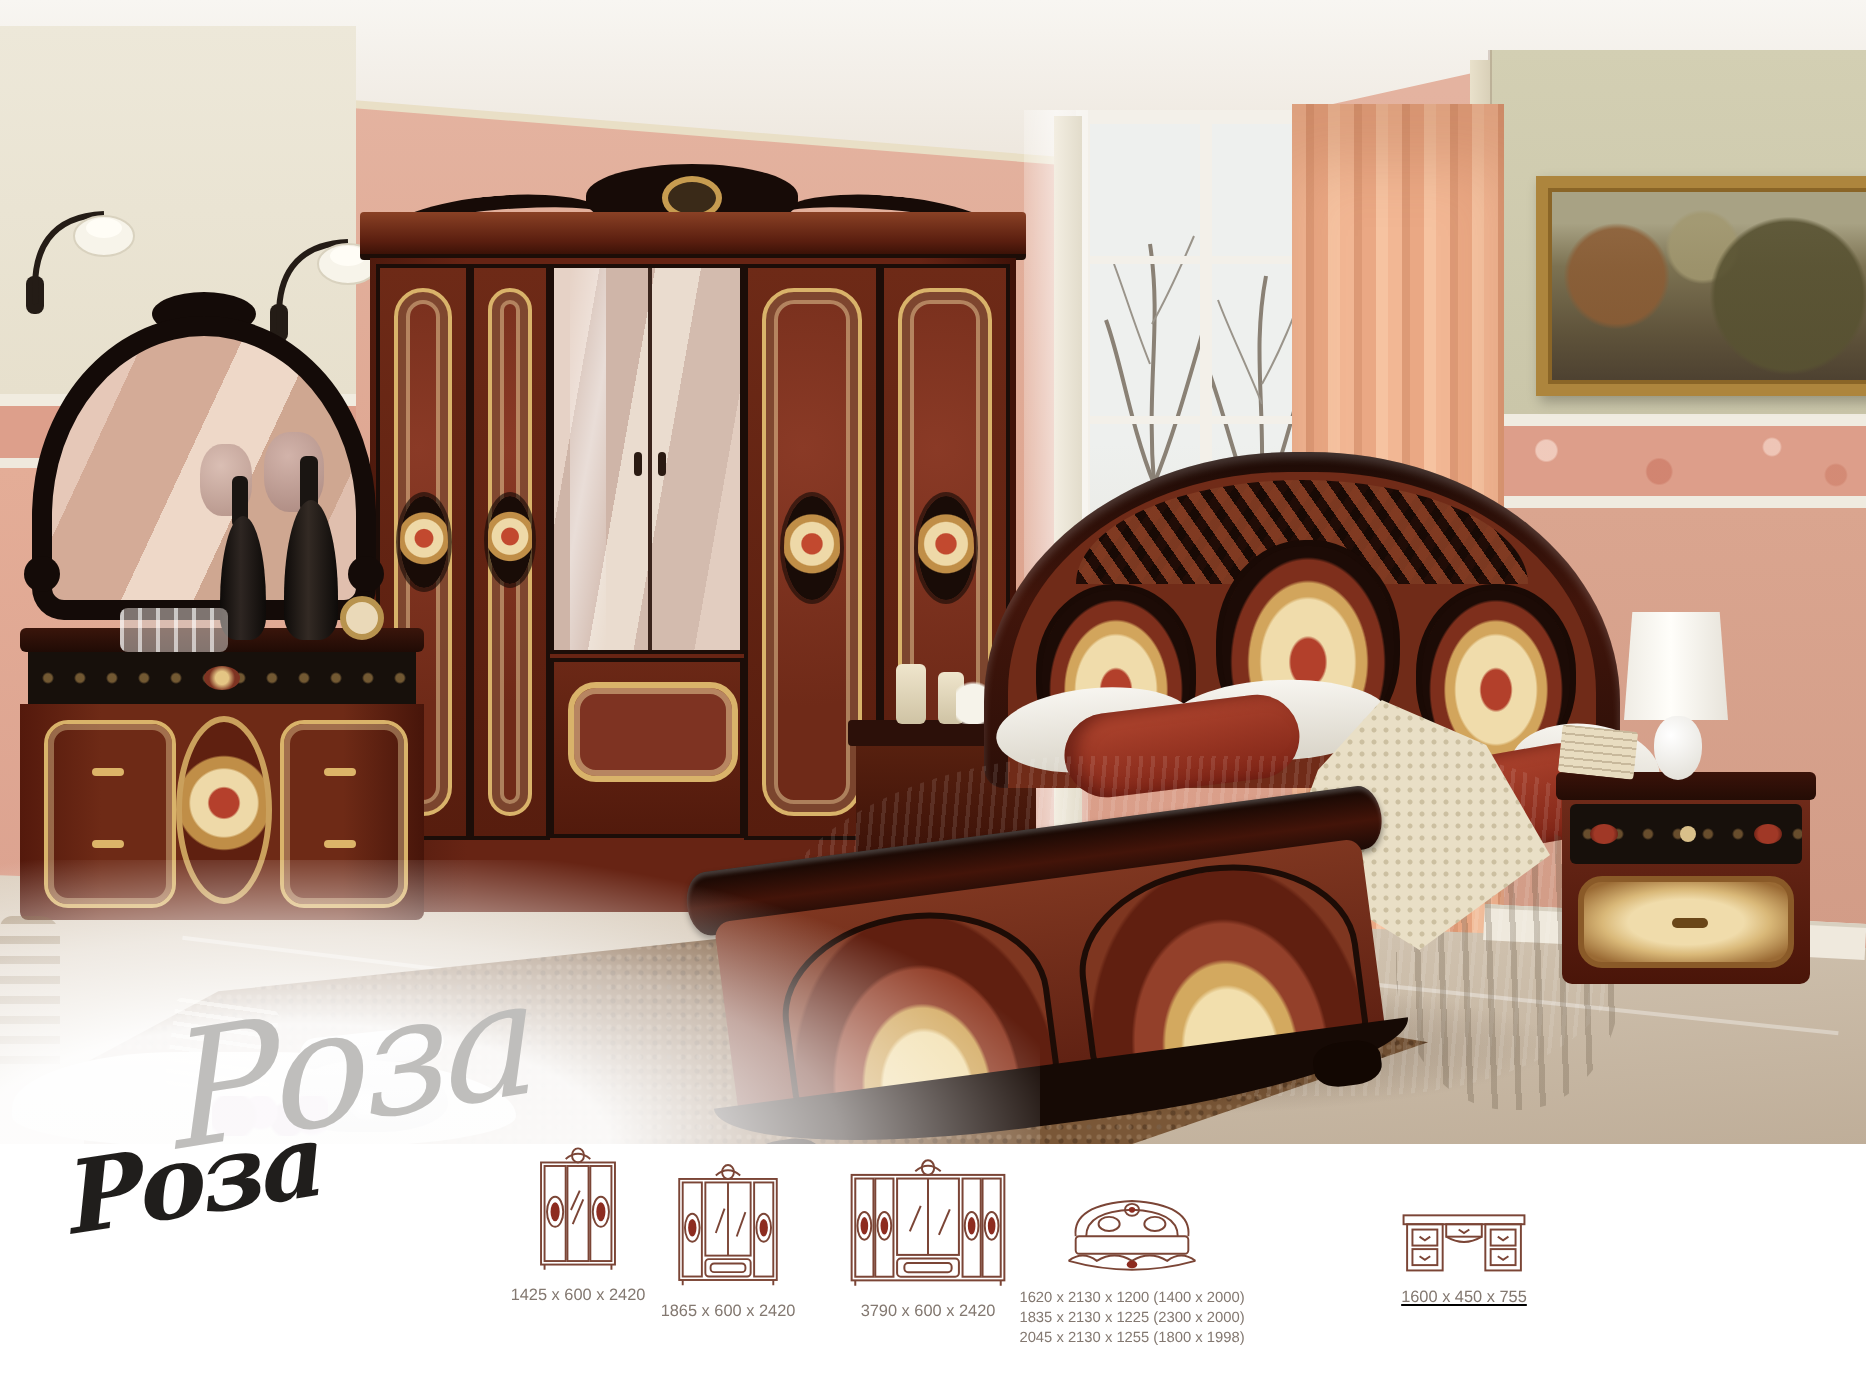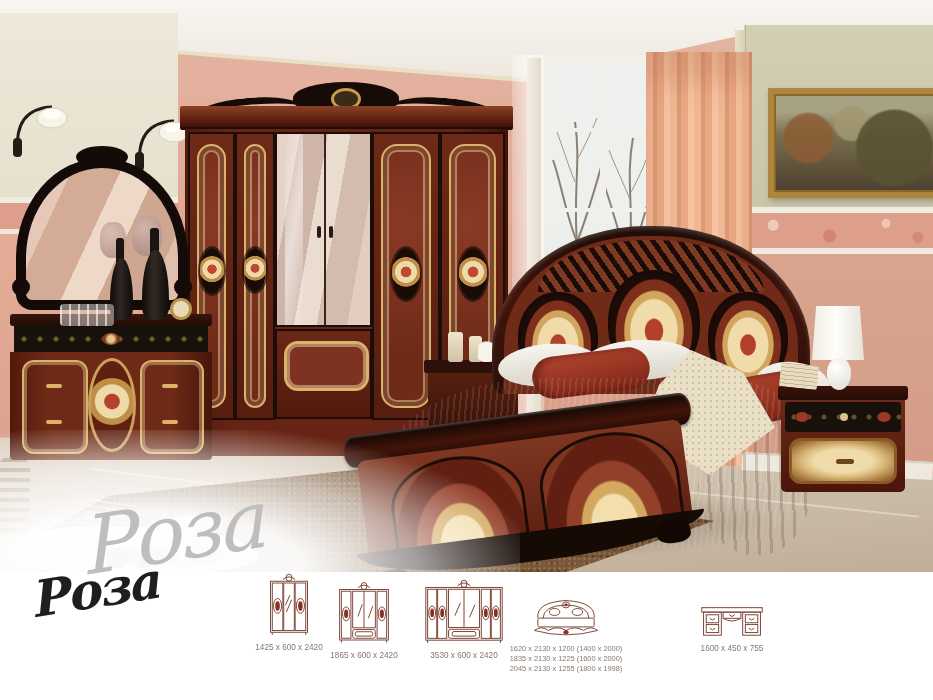--- a/index.html
+++ b/index.html
@@ -314,45 +314,45 @@
         <rect x="27" y="55" width="34" height="10" rx="2"></rect>
           <rect x="31" y="57.5" width="26" height="5" rx="2"></rect>
         <rect x="63" y="11" width="10" height="54"></rect>
           <ellipse cx="68" cy="37" rx="3.8" ry="7.6"></ellipse>
           <ellipse class="fill" cx="68" cy="37" rx="2.1" ry="4.8"></ellipse>
         <rect x="74" y="11" width="10" height="54"></rect>
           <ellipse cx="79" cy="37" rx="3.8" ry="7.6"></ellipse>
           <ellipse class="fill" cx="79" cy="37" rx="2.1" ry="4.8"></ellipse>
         <path d="M4,67 L4,70 M84,67 L84,70"></path>
       </svg>
-      <div class="dims"><span>3530 x 600 x 2420</span></div>
+      <div class="dims"><span>3790 x 600 x 2420</span></div>
     </div>
 
     <div class="cat-item" style="left:498px;top:25px;width:136px;justify-content:flex-end;">
       <svg width="72" height="44" viewBox="0 0 80 50" class="ico">
         <path d="M8,24 Q6,6 40,4 Q74,6 72,24"></path>
         <path d="M14,24 Q14,10 40,9 Q66,10 66,24"></path>
         <ellipse cx="40" cy="9" rx="4" ry="3.4"></ellipse>
           <ellipse class="fill" cx="40" cy="9" rx="1.8" ry="1.6"></ellipse>
         <ellipse cx="27" cy="17" rx="6" ry="4"></ellipse>
           <ellipse cx="53" cy="17" rx="6" ry="4"></ellipse>
         <rect x="8" y="24" width="64" height="10" rx="2"></rect>
         <path d="M4,38 Q12,32 20,38 Q30,32 40,38 Q50,32 60,38 Q68,32 76,38"></path>
         <path d="M4,38 Q40,48 76,38"></path>
         <ellipse class="fill" cx="40" cy="40" rx="3" ry="2.2"></ellipse>
       </svg>
       <div class="dims small">
         <div>1620 x 2130 x 1200 (1400 x 2000)</div>
-        <div>1835 x 2130 x 1225 (1600 x 2000)</div>
+        <div>1835 x 2130 x 1225 (2300 x 2000)</div>
         <div>2045 x 2130 x 1255 (1800 x 1998)</div>
       </div>
     </div>
 
 
-    <div class="cat-item" style="left:694px;top:32px;width:76px;">
+    <div class="cat-item" style="left:694px;top:32px;width:76px;text-decoration:underline;">
       <svg width="64" height="34" viewBox="0 0 72 38" class="ico">
         <rect x="2" y="4" width="68" height="5"></rect>
         <rect x="4" y="9" width="20" height="26"></rect>
         <rect x="7" y="12" width="14" height="9"></rect>
           <rect x="7" y="23" width="14" height="9"></rect>
         <path d="M11,16 l3,2 l3,-2 M11,27 l3,2 l3,-2"></path>
         <rect x="48" y="9" width="20" height="26"></rect>
         <rect x="51" y="12" width="14" height="9"></rect>
           <rect x="51" y="23" width="14" height="9"></rect>
         <path d="M55,16 l3,2 l3,-2 M55,27 l3,2 l3,-2"></path>

